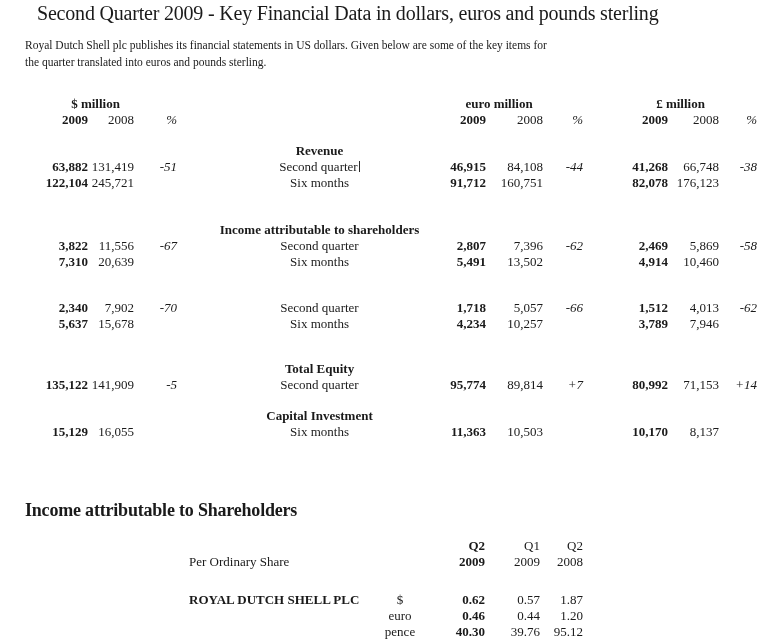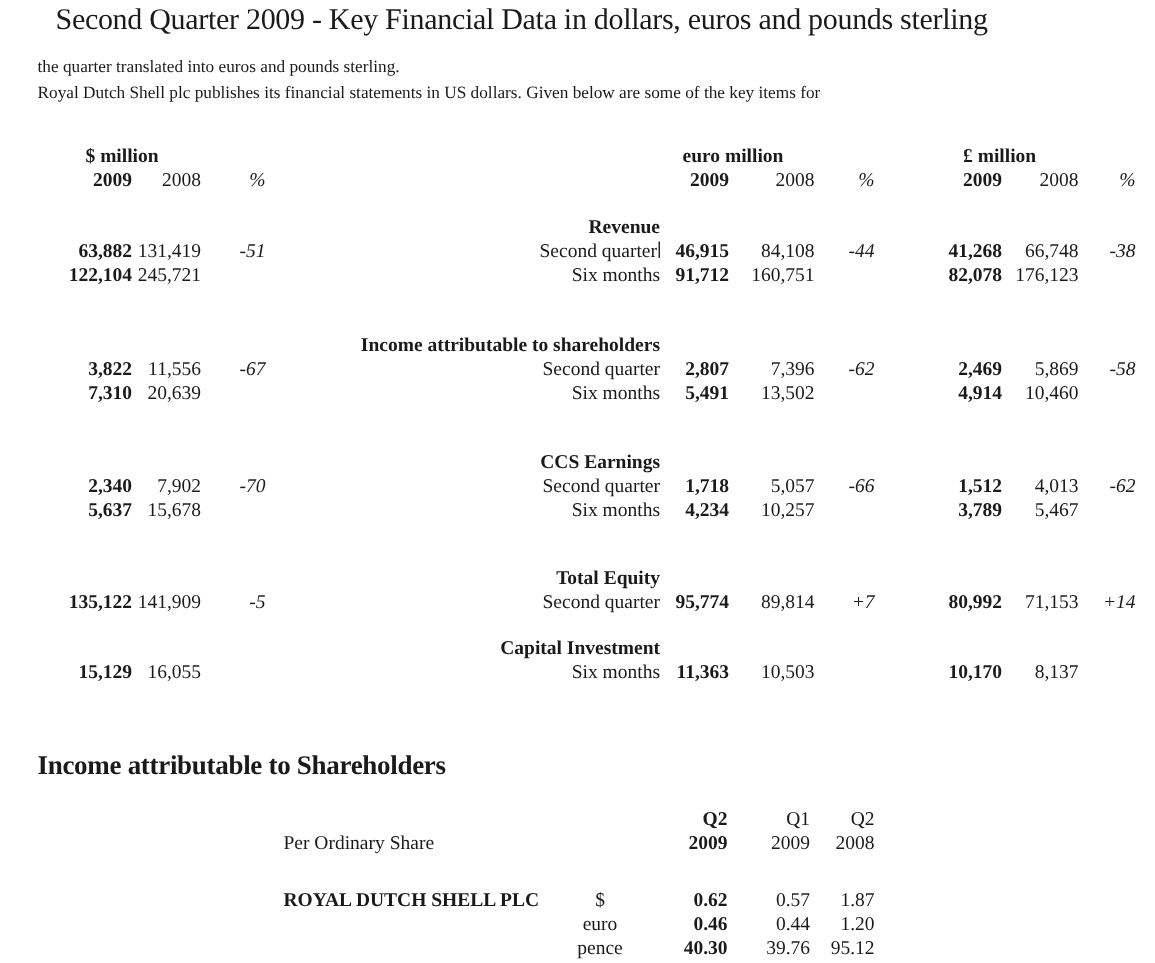--- a/index.html
+++ b/index.html
@@ -26,22 +26,22 @@
     padding: 0; height: 16px; vertical-align: middle;
     white-space: nowrap; overflow: visible;
     font-size: 13px; line-height: 16px;
   }
   .r { text-align: right; }
   .c { text-align: center; }
   .b { font-weight: bold; }
   .i { font-style: italic; }
 
   #main-table { position: absolute; left: 30px; top: 96px; width: 727px; }
-  #main-table .lbl { padding-left: 22px; text-align: right; font-family: Liberation Serif, serif; }
-  .gh { font-weight: bold; text-align: left; }
+  #main-table .lbl { padding-left: 22px; text-align: center; font-family: Liberation Serif, serif; }
+  .gh { font-weight: bold; text-align: center; }
   .g1 { padding-left: 27px; }
   .g2 { padding-left: 15px; }
   .g3 { padding-left: 59px; margin-top: 22px; }
   .h15 { height: 15px; }
   .h29 { height: 29px; }
   .h30 { height: 30px; }
   .h31 { height: 31px; }
   .h22 { height: 22px; }
 
   .caret {
@@ -57,22 +57,22 @@
   #share-table { position: absolute; left: 189px; top: 538px; width: 394px; }
 </style>
 </head>
 <body>
 
 <div class="page">
 
   <div class="title">Second Quarter 2009 - Key Financial Data in dollars, euros and pounds sterling</div>
 
   <div class="intro">
+    <div>Royal Dutch Shell plc publishes its financial statements in US dollars. Given below are some of the key items for</div>
     <div>the quarter translated into euros and pounds sterling.</div>
-    <div>Royal Dutch Shell plc publishes its financial statements in US dollars. Given below are some of the key items for</div>
   </div>
 
   <table id="main-table">
     <colgroup>
       <col style="width:58px">
         <col style="width:46px">
         <col style="width:43px">
       <col style="width:263px">
       <col style="width:46px">
         <col style="width:57px">
@@ -171,46 +171,41 @@
       <td class="r b">4,914</td>
       <td class="r">10,460</td>
       <td></td>
     </tr>
 
     <tr>
           <td colspan="10" class="h30"></td>
         </tr>
 
     <tr>
-      <td colspan="3"></td>
-      <td class="lbl b">CCS Earnings</td>
-      <td colspan="6"></td>
-    </tr>
-    <tr>
       <td class="r b">2,340</td>
       <td class="r">7,902</td>
       <td class="r i">-70</td>
       <td class="lbl">Second quarter</td>
       <td class="r b">1,718</td>
       <td class="r">5,057</td>
       <td class="r i">-66</td>
       <td class="r b">1,512</td>
       <td class="r">4,013</td>
       <td class="r i">-62</td>
     </tr>
     <tr>
       <td class="r b">5,637</td>
       <td class="r">15,678</td>
       <td></td>
       <td class="lbl">Six months</td>
       <td class="r b">4,234</td>
       <td class="r">10,257</td>
       <td></td>
       <td class="r b">3,789</td>
-      <td class="r">5,467</td>
+      <td class="r">7,946</td>
       <td></td>
     </tr>
 
     <tr>
           <td colspan="10" class="h29"></td>
         </tr>
 
     <tr>
       <td colspan="3"></td>
       <td class="lbl b">Total Equity</td>

